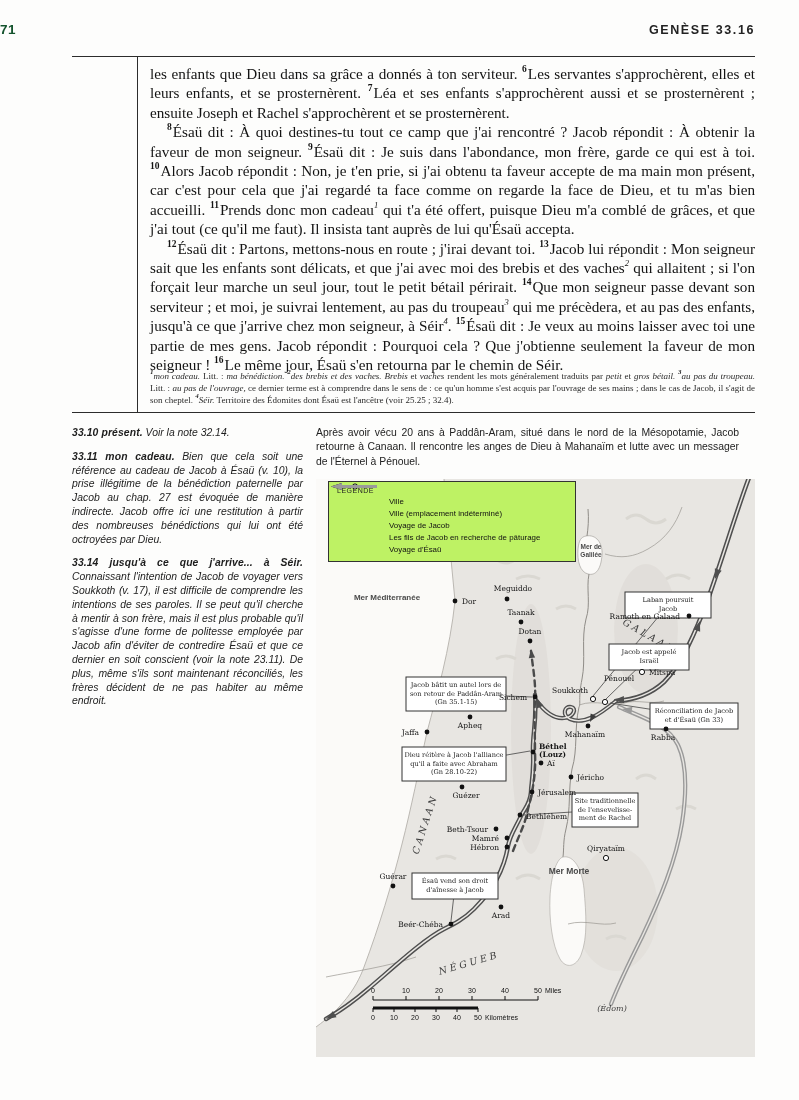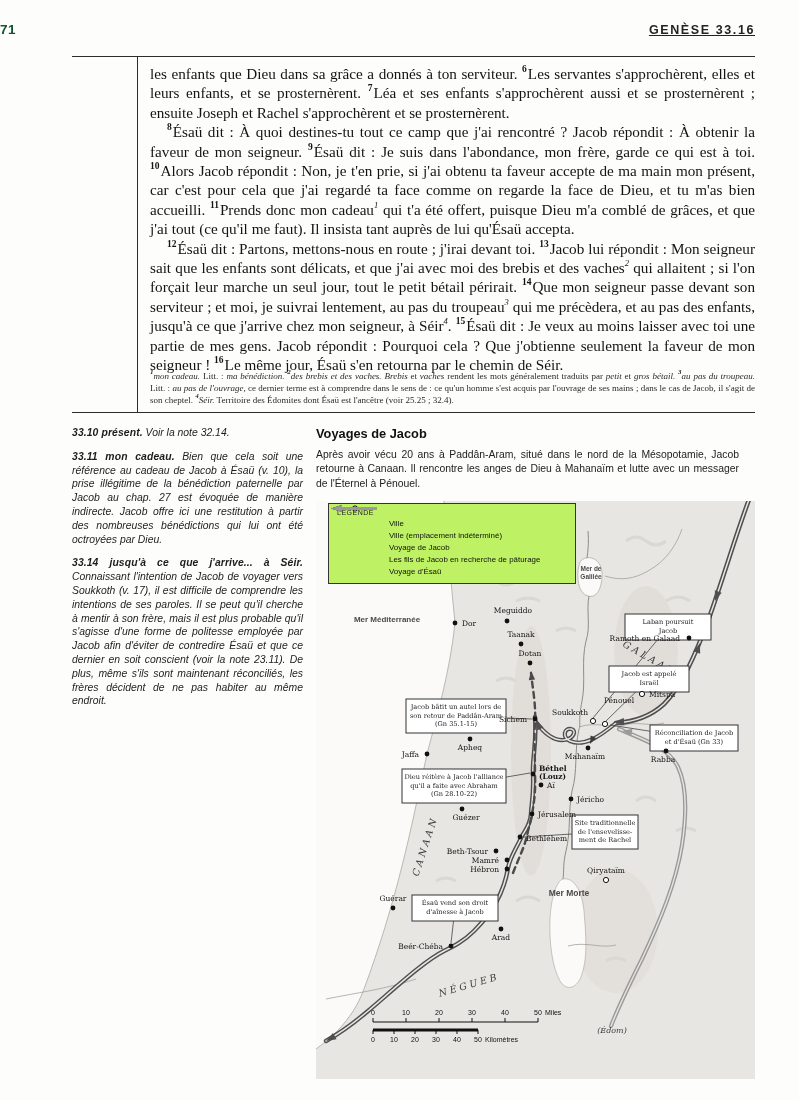--- a/index.html
+++ b/index.html
@@ -2,21 +2,21 @@
 <html style="--land: #e8e6e2; --sea: #fbfaf8; --route_jacob: #4f4f4f; --route_esau: #9a9a9a; --ink: #1a1a1a;"><head>
 <meta charset="utf-8">
 <style>
   html,body{margin:0;padding:0;background:#fff;}
   .page{position:relative;width:799px;height:1100px;background:#fdfdfc;overflow:hidden;
         font-family:"Liberation Serif",serif;color:#161616;}
   
   .hdr-num{position:absolute;top:22px;left:0;right:40px;text-align:left;
            font:bold 13.5px "Liberation Sans",sans-serif;letter-spacing:.5px;color:#14532d;}
   .hdr-ref{position:absolute;top:23px;right:44px;
-           font:bold 12.5px "Liberation Sans",sans-serif;letter-spacing:1.6px;color:#222;text-decoration:underline;}
+           font:bold 12.5px "Liberation Sans",sans-serif;letter-spacing:1.6px;color:#222;}
   .rule{position:absolute;left:72px;right:44px;border-top:1.6px solid #2c2c2c;height:0;}
   .rule-top{top:56px;}
   .rule-mid{top:412px;}
   .vrule{position:absolute;left:137px;top:57px;height:356px;border-left:1.3px solid #2c2c2c;width:0;}
   
   .scripture{position:absolute;left:150px;top:64px;width:605px;
              font-size:15.2px;line-height:19.4px;text-align:justify;color:#131313;}
   .scripture p{margin:0;}
   .scripture p.indent{text-indent:17px;}
   sup.vnum{font-weight:bold;font-size:9.5px;line-height:0;position:relative;top:-1px;padding-right:1px;}
@@ -65,21 +65,20 @@
 
   <div class="rule rule-mid"></div>
 
   <div class="notes" id="notes">
       <p><b>33.10 présent.</b> Voir la note 32.14.</p>
       <p><b>33.11 mon cadeau.</b> Bien que cela soit une référence au cadeau de Jacob à Ésaü (v. 10), la prise illégitime de la bénédiction paternelle par Jacob au chap. 27 est évoquée de manière indirecte. Jacob offre ici une restitution à partir des nombreuses bénédictions qui lui ont été octroyées par Dieu.</p>
       <p><b>33.14 jusqu'à ce que j'arrive... à Séir.</b> Connaissant l'intention de Jacob de voyager vers Soukkoth (v. 17), il est difficile de comprendre les intentions de ses paroles. Il se peut qu'il cherche à mentir à son frère, mais il est plus probable qu'il s'agisse d'une forme de politesse employée par Jacob afin d'éviter de contredire Ésaü et que ce dernier en soit conscient (voir la note 23.11). De plus, même s'ils sont maintenant réconciliés, les frères décident de ne pas habiter au même endroit.</p>
     </div>
 
   <div class="map-col">
-    <div class="map-title">Voyages de Jacob</div>
     <div class="map-intro">Après avoir vécu 20 ans à Paddân-Aram, situé dans le nord de la Mésopotamie, Jacob retourne à Canaan. Il rencontre les anges de Dieu à Mahanaïm et lutte avec un messager de l'Éternel à Pénouel.</div>
 
     <div class="map-box">
       <svg id="mapsvg" width="439" height="578" viewBox="0 0 439 578">
 
         <rect x="0" y="0" width="439" height="578" style="fill:var(--land)"></rect>
 
         <g opacity="0.6">
           <ellipse cx="215" cy="250" rx="20" ry="125" fill="#dedad5"></ellipse>
           <ellipse cx="330" cy="150" rx="32" ry="65" fill="#dedad5"></ellipse>

